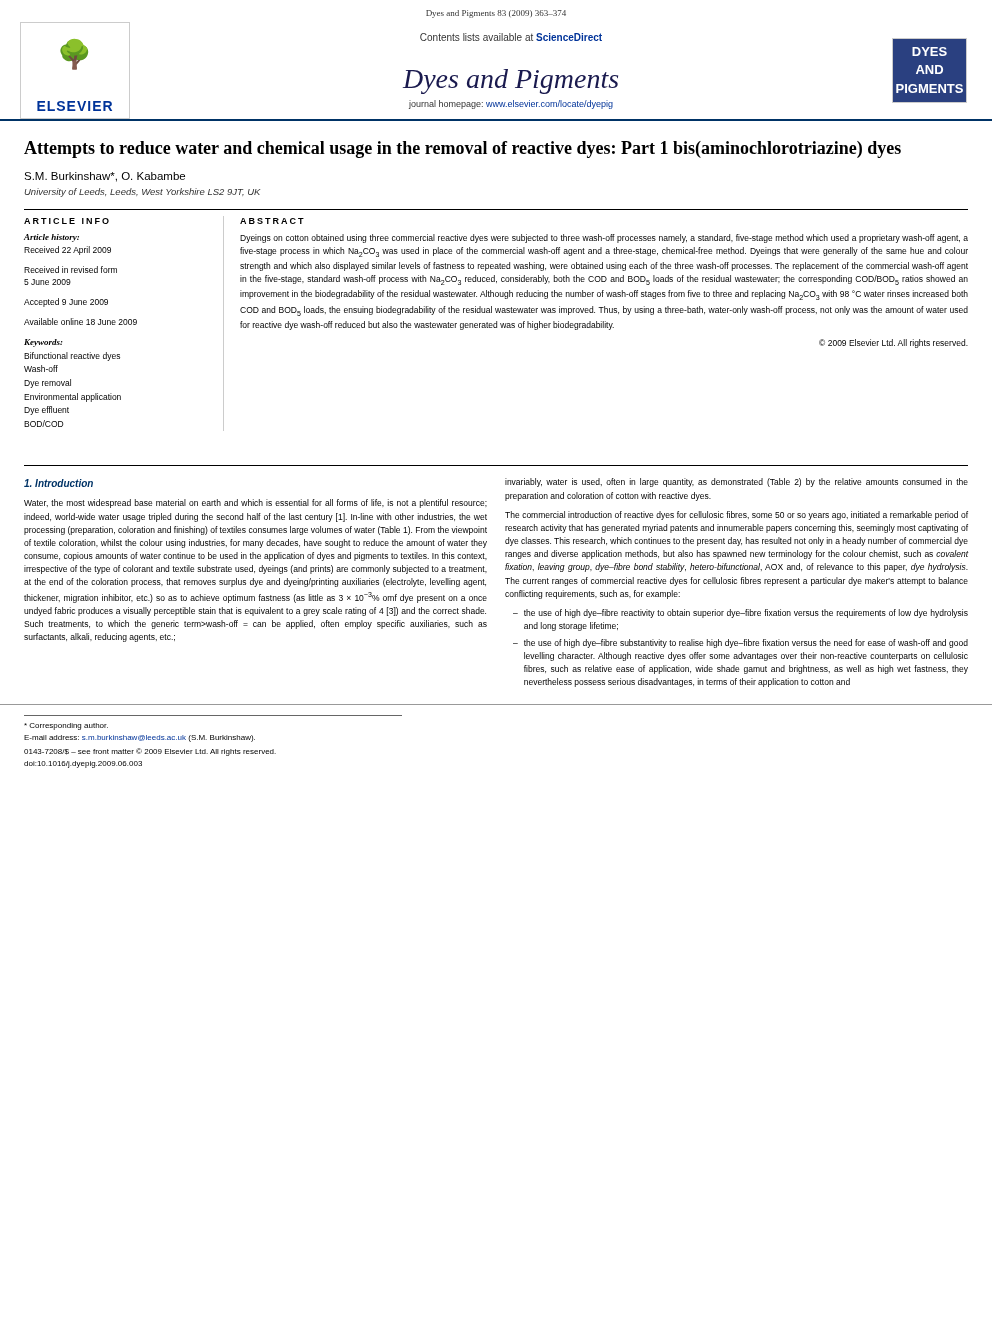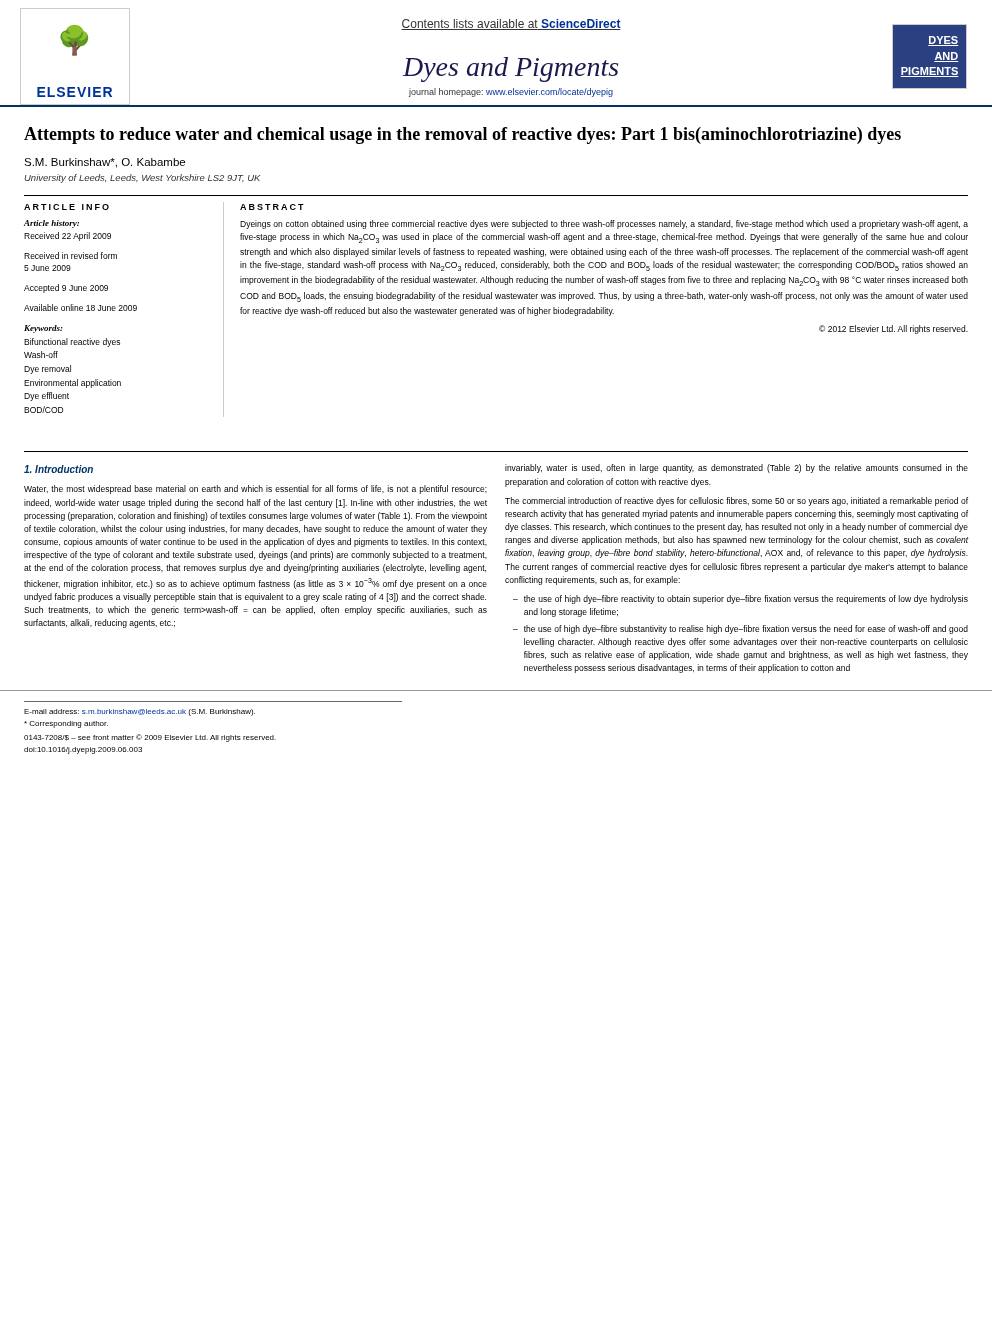--- a/index.html
+++ b/index.html
@@ -65,25 +65,24 @@
       font-family: Arial, sans-serif;
       letter-spacing: 1px;
       margin-top: 16px;
     }
     .journal-center {
       flex: 1;
       text-align: center;
       padding: 0 10px;
     }
     .sciencedirect-line {
-      font-size: 12px;
+      font-size: 10px;
       color: #333;
       margin-bottom: 20px;
       font-family: Arial, sans-serif;
-      text-decoration: underline;
     }
     .sciencedirect-link {
       color: #003399;
       font-weight: bold;
     }
     .journal-title-header {
       font-size: 28px;
       font-style: italic;
       color: #1a1a4e;
       font-family: 'Times New Roman', Times, serif;
@@ -281,20 +280,21 @@
     .bullet-dash {
       flex-shrink: 0;
     }
   </style>
 </head>
 <body>
 
 <div class="page">
 
   <div class="journal-header">
+    <div class="journal-ref-line">Dyes and Pigments 83 (2009) 363–374</div>
     <div class="journal-header-inner">
 
       <div class="elsevier-logo">
         <div class="elsevier-logo-box">
           <div class="elsevier-logo-img">
             <div class="elsevier-tree">🌳</div>
           </div>
           <div class="elsevier-text">ELSEVIER</div>
         </div>
       </div>
@@ -306,21 +306,21 @@
         </div>
         <div class="journal-title-header">Dyes and Pigments</div>
         <div class="journal-homepage">
           <span>journal homepage:</span>
           <span class="journal-homepage-link">www.elsevier.com/locate/dyepig</span>
         </div>
       </div>
 
       <div class="dyes-pigments-logo">
         <div class="dyes-logo-box">
-          <div style="font-size:11px; font-weight:bold; font-family:Arial,sans-serif; color:#fff; text-align:right; line-height:1.4;text-decoration:underline;">DYES<br>AND<br>PIGMENTS</div>
+          <div style="font-size:13px; font-weight:bold; font-family:Arial,sans-serif; color:#fff; text-align:center; line-height:1.4;">DYES<br>AND<br>PIGMENTS</div>
         </div>
       </div>
     </div>
   </div>
 
   <div class="article-content">
 
     <div class="article-title">Attempts to reduce water and chemical usage in the removal of reactive dyes: Part 1 bis(aminochlorotriazine) dyes</div>
 
     <div class="article-authors">S.M. Burkinshaw*, O. Kabambe</div>
@@ -349,21 +349,21 @@
           <div>Environmental application</div>
           <div>Dye effluent</div>
           <div>BOD/COD</div>
         </div>
       </div>
 
       <div class="article-abstract-col">
         <div class="section-label">ABSTRACT</div>
         <div class="abstract-text">
           <p>Dyeings on cotton obtained using three commercial reactive dyes were subjected to three wash-off processes namely, a standard, five-stage method which used a proprietary wash-off agent, a five-stage process in which Na<sub>2</sub>CO<sub>3</sub> was used in place of the commercial wash-off agent and a three-stage, chemical-free method. Dyeings that were generally of the same hue and colour strength and which also displayed similar levels of fastness to repeated washing, were obtained using each of the three wash-off processes. The replacement of the commercial wash-off agent in the five-stage, standard wash-off process with Na<sub>2</sub>CO<sub>3</sub> reduced, considerably, both the COD and BOD<sub>5</sub> loads of the residual wastewater; the corresponding COD/BOD<sub>5</sub> ratios showed an improvement in the biodegradability of the residual wastewater. Although reducing the number of wash-off stages from five to three and replacing Na<sub>2</sub>CO<sub>3</sub> with 98 °C water rinses increased both COD and BOD<sub>5</sub> loads, the ensuing biodegradability of the residual wastewater was improved. Thus, by using a three-bath, water-only wash-off process, not only was the amount of water used for reactive dye wash-off reduced but also the wastewater generated was of higher biodegradability.</p>
-          <div class="copyright-line">© 2012 Elsevier Ltd. All rights reserved.</div>
+          <div class="copyright-line">© 2009 Elsevier Ltd. All rights reserved.</div>
         </div>
       </div>
 
     </div>
 
   </div>
 
   <div class="body-divider"></div>
 
   <div class="two-col-body">
@@ -392,24 +392,24 @@
           <span>the use of high dye–fibre substantivity to realise high dye–fibre fixation versus the need for ease of wash-off and good levelling character. Although reactive dyes offer some advantages over their non-reactive counterparts on cellulosic fibres, such as relative ease of application, wide shade gamut and brightness, as well as high wet fastness, they nevertheless possess serious disadvantages, in terms of their application to cotton and</span>
         </div>
       </div>
     </div>
 
   </div>
 
   <div class="article-footer">
     <div class="footnote-line"></div>
     <div class="footnote">
+      <span>* Corresponding author.</span>
+    </div>
+    <div class="footnote">
       <span>E-mail address:</span>
       <span class="blue-link">s.m.burkinshaw@leeds.ac.uk</span>
       <span>(S.M. Burkinshaw).</span>
     </div>
-    <div class="footnote">
-      <span>* Corresponding author.</span>
-    </div>
     <div class="doi-line">0143-7208/$ – see front matter © 2009 Elsevier Ltd. All rights reserved.</div>
     <div class="doi-line">doi:10.1016/j.dyepig.2009.06.003</div>
   </div>
 
 </div>
 
 </body></html>

